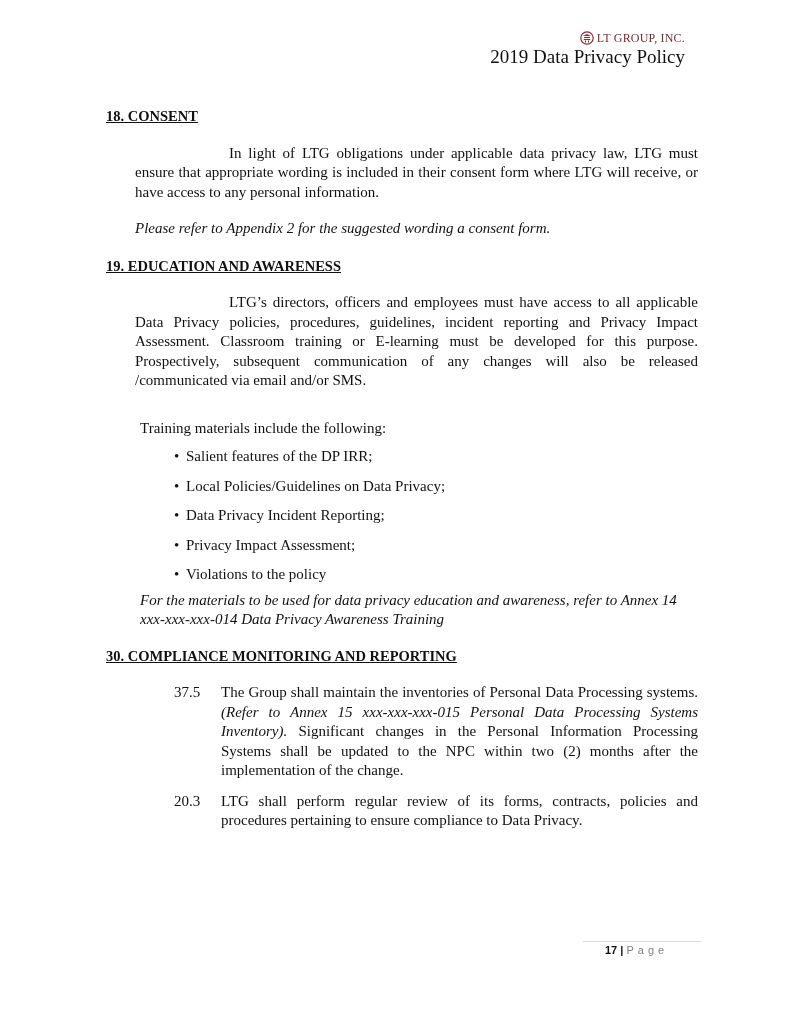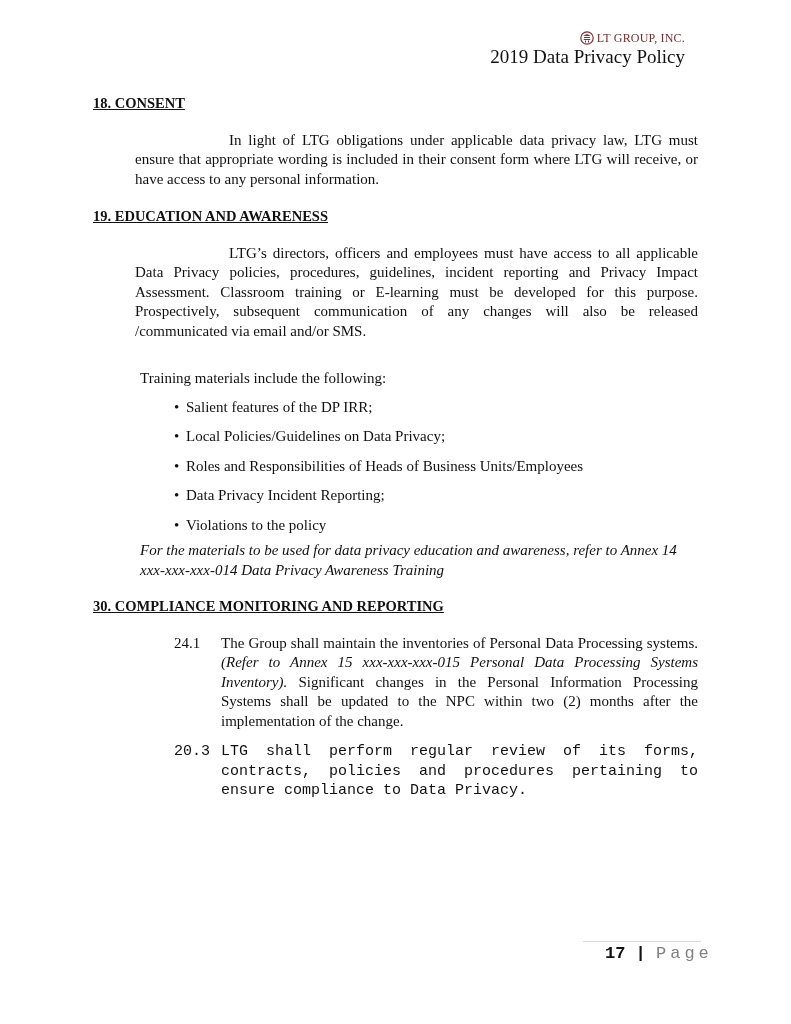--- a/index.html
+++ b/index.html
@@ -4,33 +4,33 @@
 <style>
   html, body { margin:0; padding:0; background:#ffffff; }
   body { width:791px; height:1024px; position:relative; overflow:hidden;
          font-family:"Liberation Serif", serif; color:#111; }
   .header { position:absolute; top:30px; right:106px; text-align:right; }
   .brand { display:flex; align-items:center; justify-content:flex-end; gap:3px;
            font-size:12px; color:#7a2b2b; letter-spacing:0.2px; height:16px; }
   .brand svg { display:block; }
   .doc-title { font-size:19px; color:#111; margin-top:0px; }
   .content { position:absolute; left:93px; width:605px; top:94px; font-size:15px; line-height:19.5px; }
-  h2 { font-size:14.5px; font-weight:bold; text-decoration:underline; margin:0; }
+  h2 { font-size:14.5px; font-weight:bold; text-decoration:underline; margin:13px; }
   p { margin:0; text-align:justify; }
   .indent { text-indent:94px; }
   .body-block { padding-left:42px; }
   .ital { font-style:italic; }
   ul { list-style:none; margin:0; padding:0; }
   ul li { position:relative; padding-left:12px; height:29.6px; }
   ul li::before { content:"\2022"; position:absolute; left:0; }
   .num-item { display:flex; }
   .num-item .num { width:47px; flex:none; }
   .num-item .txt { flex:1; text-align:justify; }
   .footer { position:absolute; top:941px; left:583px; width:118px; border-top:1px solid #d9d9d9; }
-  .pageno { position:absolute; top:944px; left:605px; font-family:Liberation Mono, monospace; font-size:17px; }
+  .pageno { position:absolute; top:944px; left:605px; font-family:Liberation Sans, sans-serif; font-size:11px; }
   .pageno b { color:#111; }
   .pageno span.pg { color:#808080; letter-spacing:4px; }
 </style>
 </head>
 <body>
 
 <div class="header">
   <div class="brand">
     <span>
       <svg width="14" height="14" viewBox="0 0 14 14">
@@ -45,43 +45,44 @@
     <span>LT GROUP, INC.</span>
   </div>
   <div class="doc-title">2019 Data Privacy Policy</div>
 </div>
 
 <div class="content">
 
   <h2>18. CONSENT</h2>
   <div class="body-block" style="margin-top:17px;">
     <p class="indent">In light of LTG obligations under applicable data privacy law, LTG must ensure that appropriate wording is included in their consent form where LTG will receive, or have access to any personal information.</p>
+    <p class="ital" style="margin-top:17px;">Please refer to Appendix 2 for the suggested wording a consent form.</p>
   </div>
 
   <h2 style="margin-top:18px;">19. EDUCATION AND AWARENESS</h2>
   <div class="body-block" style="margin-top:17px;">
     <p class="indent">LTG’s directors, officers and employees must have access to all applicable Data Privacy policies, procedures, guidelines, incident reporting and Privacy Impact Assessment. Classroom training or E-learning must be developed for this purpose. Prospectively, subsequent communication of any changes will also be released /communicated via email and/or SMS.</p>
     <p style="margin-top:28px; padding-left:5px;">Training materials include the following:</p>
     <ul style="margin-top:9px; margin-left:39px;">
       <li>Salient features of the DP IRR;</li>
       <li>Local Policies/Guidelines on Data Privacy;</li>
-      <li>Roles and Responsibilities of Heads of Business Units/Employees</li>
       <li>Data Privacy Incident Reporting;</li>
+      <li>Privacy Impact Assessment;</li>
       <li>Violations to the policy</li>
     </ul>
     <p class="ital" style="margin-top:-4px; padding-left:5px; text-align:left;">For the materials to be used for data privacy education and awareness, refer to Annex 14 xxx-xxx-xxx-014 Data Privacy Awareness Training</p>
   </div>
 
   <h2 style="margin-top:17px;">30. COMPLIANCE MONITORING AND REPORTING</h2>
   <div style="padding-left:81px; margin-top:16px;">
     <div class="num-item" style="margin-top:17px;">
-      <span class="num">24.1</span>
+      <span class="num">37.5</span>
       <span class="txt"><span>The Group shall maintain the inventories of Personal Data Processing systems.</span> <span class="ital">(Refer to Annex 15 xxx-xxx-xxx-015 Personal Data Processing Systems Inventory).</span> <span>Significant changes in the Personal Information Processing Systems shall be updated to the NPC within two (2) months after the implementation of the change.</span></span>
     </div>
-    <div class="num-item" style="margin-top:11px;font-family:Liberation Mono, monospace;">
+    <div class="num-item" style="margin-top:11px;">
       <span class="num">20.3</span>
       <span class="txt">LTG shall perform regular review of its forms, contracts, policies and procedures pertaining to ensure compliance to Data Privacy.</span>
     </div>
   </div>
 </div>
 
 <div class="footer"></div>
 <div class="pageno">
   <b>17</b>
   <b>|</b>

